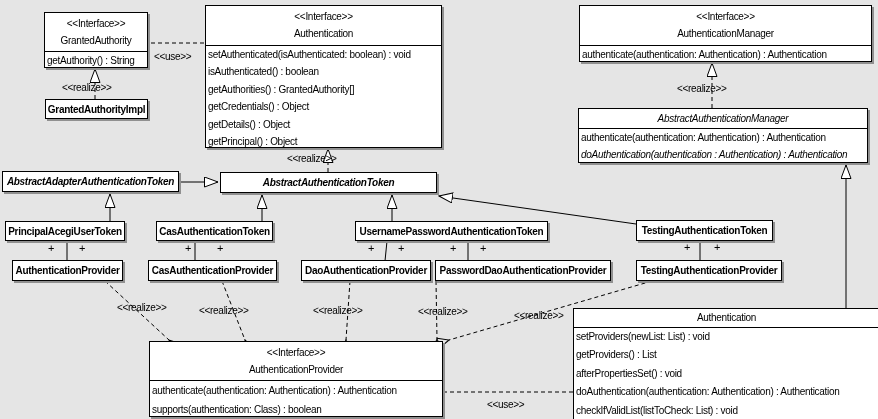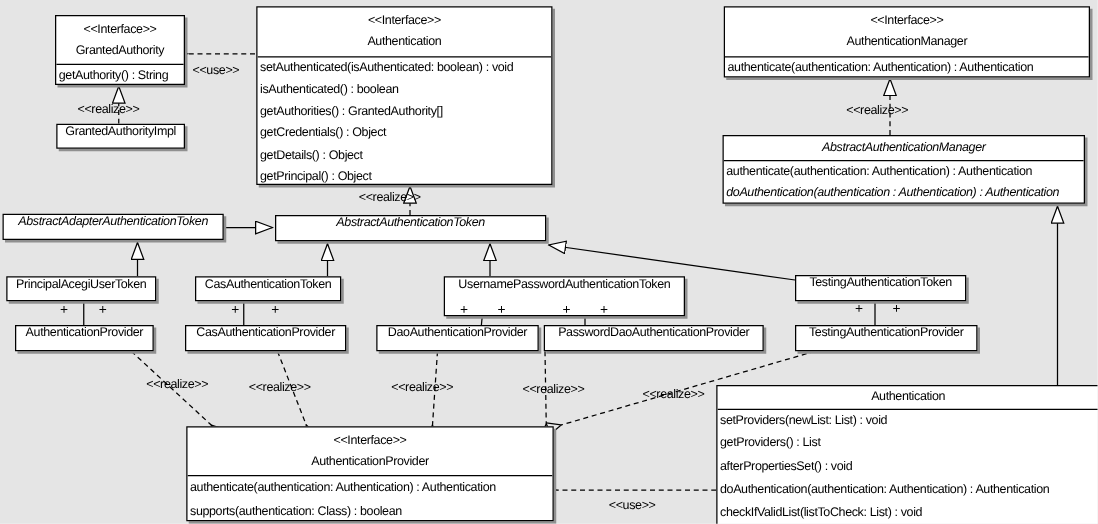--- a/index.html
+++ b/index.html
@@ -3,21 +3,21 @@
 <meta charset="utf-8">
 <style>
   html,body{margin:0;padding:0;}
   body{font-family:"Liberation Sans",sans-serif;font-size:10px;letter-spacing:-0.3px;color:#000;}
   #canvas{position:relative;width:878px;height:419px;background:#e5e5e5;overflow:hidden;}
   #edges{position:absolute;left:0;top:0;}
   .box{position:absolute;background:#fff;border:1px solid #000;box-shadow:2px 2px 0 #909090;box-sizing:border-box;overflow:hidden;}
   .ttl2{text-align:center;padding-top:2px;}
   .ttl2 div{line-height:17px;white-space:nowrap;}
   .ttl1{text-align:center;line-height:19px;white-space:nowrap;}
-  .simple{display:flex;align-items:flex-start;justify-content:center;white-space:nowrap;}
+  .simple{display:flex;align-items:center;justify-content:center;white-space:nowrap;font-weight:bold;}
   .m{border-top:1px solid #000;}
   .m div{line-height:17.4px;padding:0 1px 0 2px;white-space:nowrap;}
   .m.tall div{line-height:19px;}
   .m.pm div{line-height:18.4px;}
   .abs{font-style:italic;}
   .lbl{position:absolute;white-space:nowrap;}
   .plus{position:absolute;font-size:11px;letter-spacing:0;}
 </style>
 </head>
 <body>
@@ -159,21 +159,21 @@
   </div>
 
   <div class="box simple" style="left:5px;top:221px;width:120px;height:20px;">
     <div>PrincipalAcegiUserToken</div>
   </div>
 
   <div class="box simple" style="left:156px;top:221px;width:117px;height:20px;">
     <div>CasAuthenticationToken</div>
   </div>
 
-  <div class="box simple" style="left:355px;top:221px;width:193px;height:32px;">
+  <div class="box simple" style="left:355px;top:221px;width:193px;height:20px;">
     <div>UsernamePasswordAuthenticationToken</div>
   </div>
 
   <div class="box simple" style="left:636px;top:220px;width:137px;height:21px;">
     <div>TestingAuthenticationToken</div>
   </div>
 
   <div class="box simple" style="left:12px;top:260px;width:111px;height:21px;">
     <div>AuthenticationProvider</div>
   </div>

